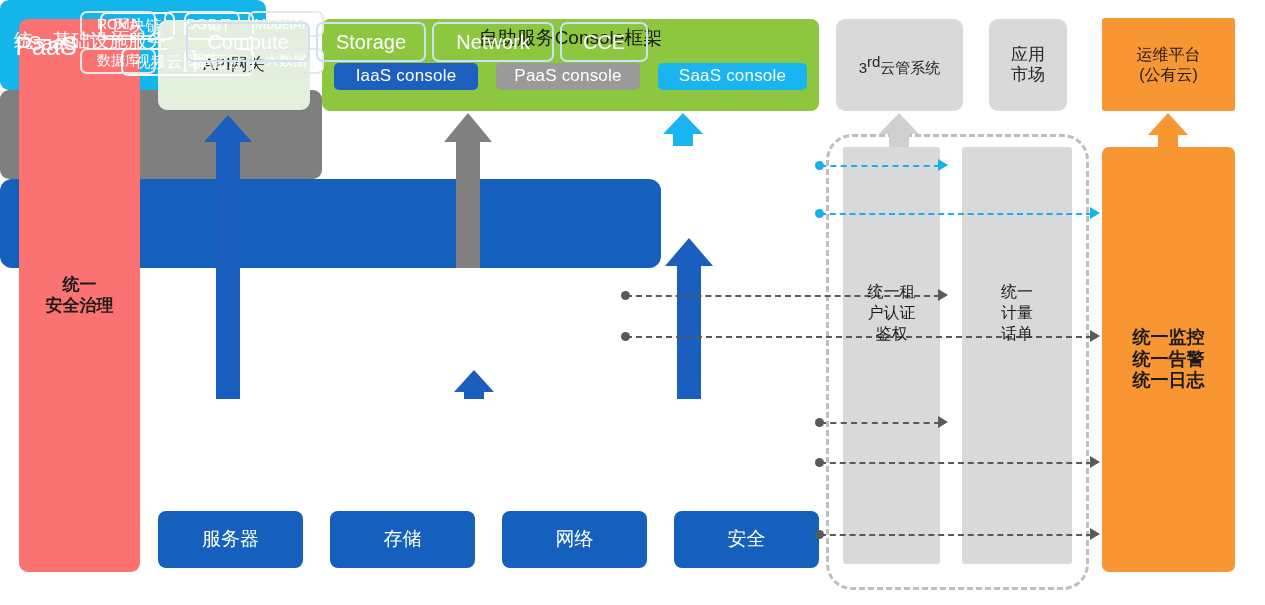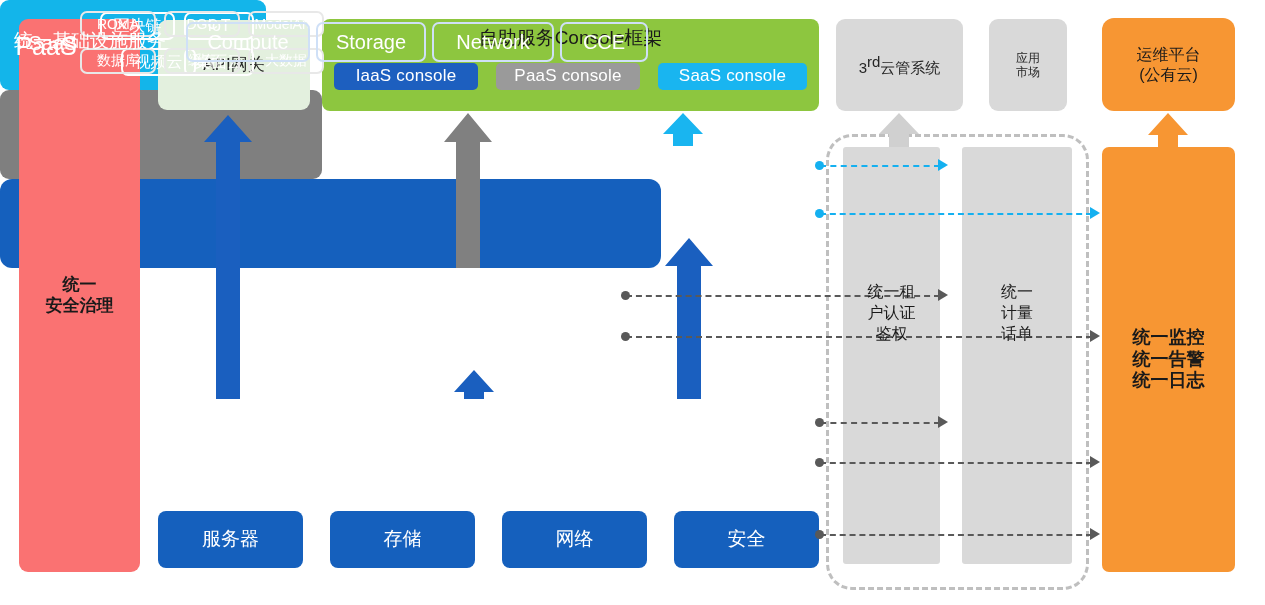--- a/index.html
+++ b/index.html
@@ -19,24 +19,24 @@
   .console-title{position:absolute;left:0;right:0;top:8px;text-align:center;font-size:19px;color:#1a1a1a;font-weight:400;}
   .console-chip{position:absolute;top:44px;height:27px;border-radius:5px;display:flex;align-items:center;justify-content:center;
                 color:#ffffff;font-size:17px;letter-spacing:.2px;}
   .chip-iaas{left:12px;width:144px;background:#1d5fbf;}
   .chip-paas{left:174px;width:144px;background:#9a9a9a;}
   .chip-saas{left:336px;width:149px;background:#19b5f0;}
 
   
   .gbox{background:#d9d9d9;border-radius:9px;color:#262626;font-size:15px;}
   .box-3rd{left:836px;top:19px;width:127px;height:92px;}
-  .box-appmkt{left:989px;top:19px;width:78px;height:92px;font-size:12px;}
-
-  
-  .ops-top{left:1102px;top:18px;width:133px;height:93px;background:#f7941e;background:#f79633;border-radius:12px;color:#1a1a1a;font-size:16px;}
+  .box-appmkt{left:989px;top:19px;width:78px;height:92px;font-size:17px;}
+
+  
+  .ops-top{left:1102px;top:18px;width:133px;height:93px;background:#f7941e;background:#f79633;border-radius:3px;color:#1a1a1a;font-size:16px;}
   .panel-orange{left:1102px;top:147px;width:133px;height:425px;background:#f79633;border-radius:7px;color:#1a1a1a;font-size:18px;font-weight:700;}
 
   
   .saas{left:553px;top:146px;width:266px;height:90px;background:#13b5ea;border-radius:9px;}
   .saas-label{position:absolute;left:12px;top:32px;width:82px;text-align:center;color:#fff;font-size:20px;}
   .saas-chip{position:absolute;height:28px;border-radius:7px;border:2px solid #ffffff;display:flex;align-items:center;justify-content:center;
              color:#ffffff;font-size:16px;box-sizing:border-box;}
   .sc1{left:100px;top:12px;width:75px;}
   .sc2{left:184px;top:12px;width:70px;text-align:right;}
   .sc3{left:100px;top:48px;width:75px;margin-left:21px;}

